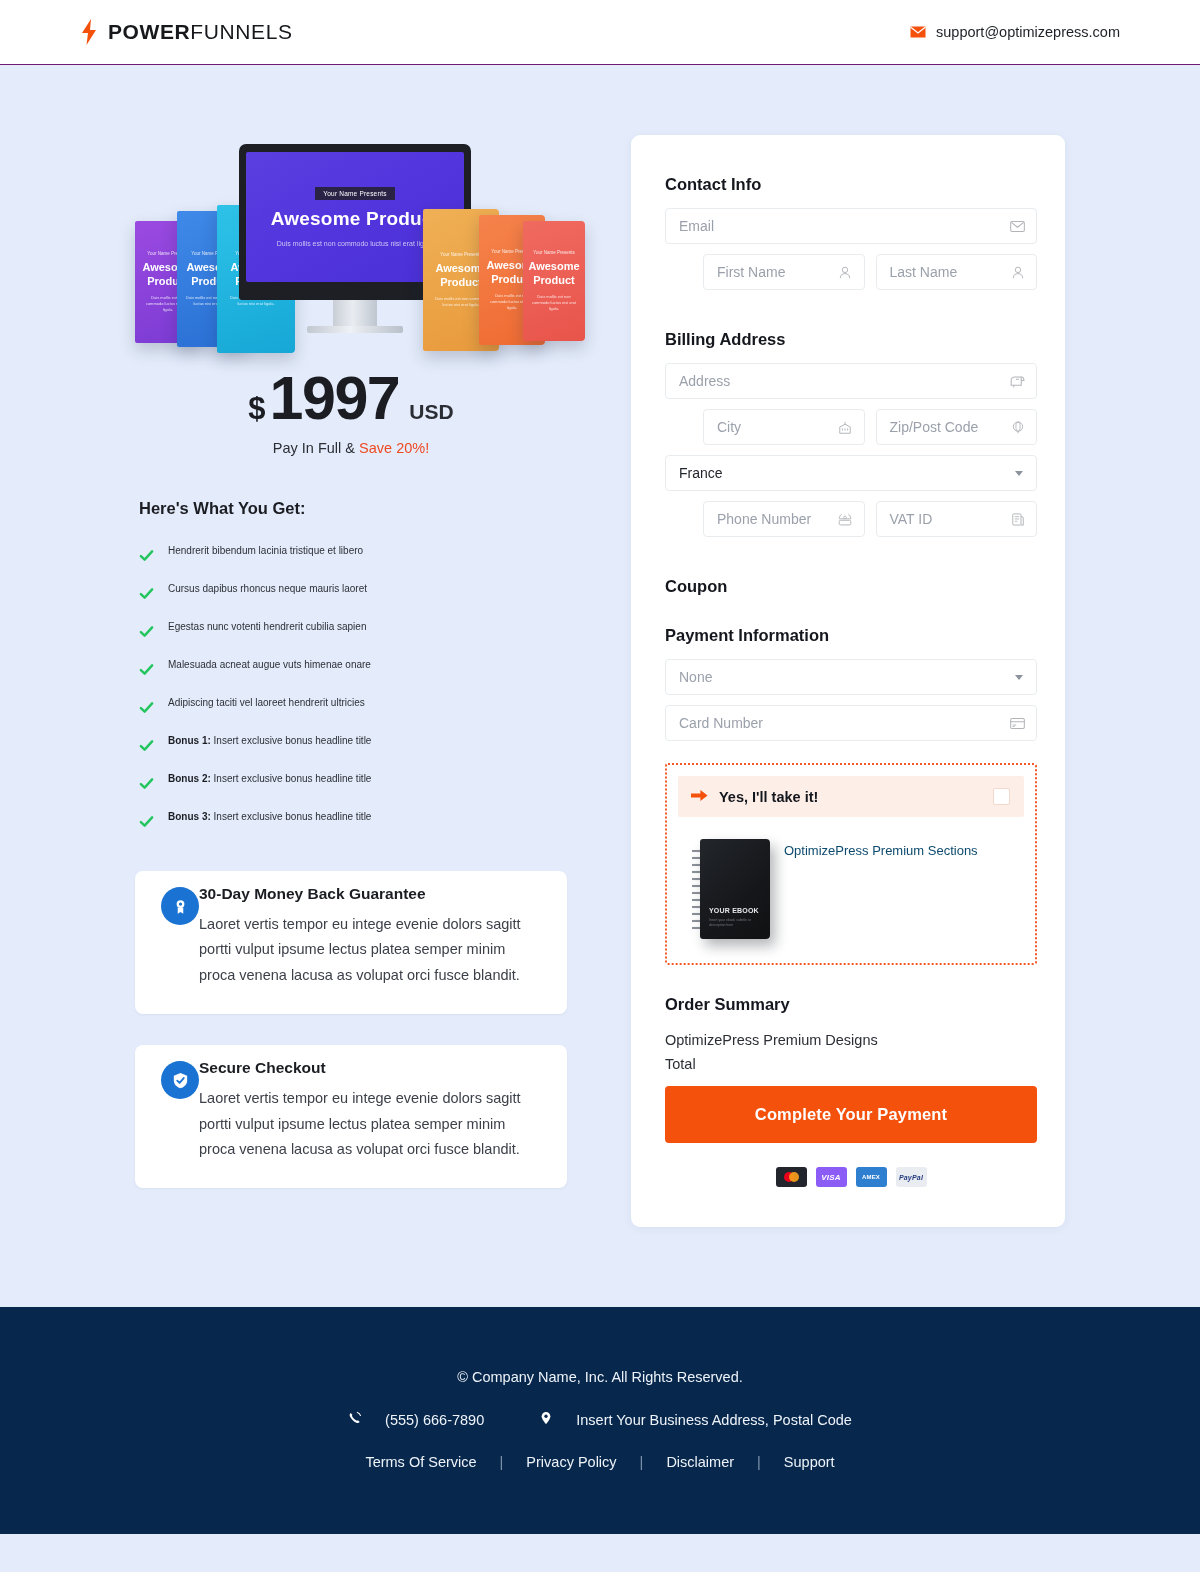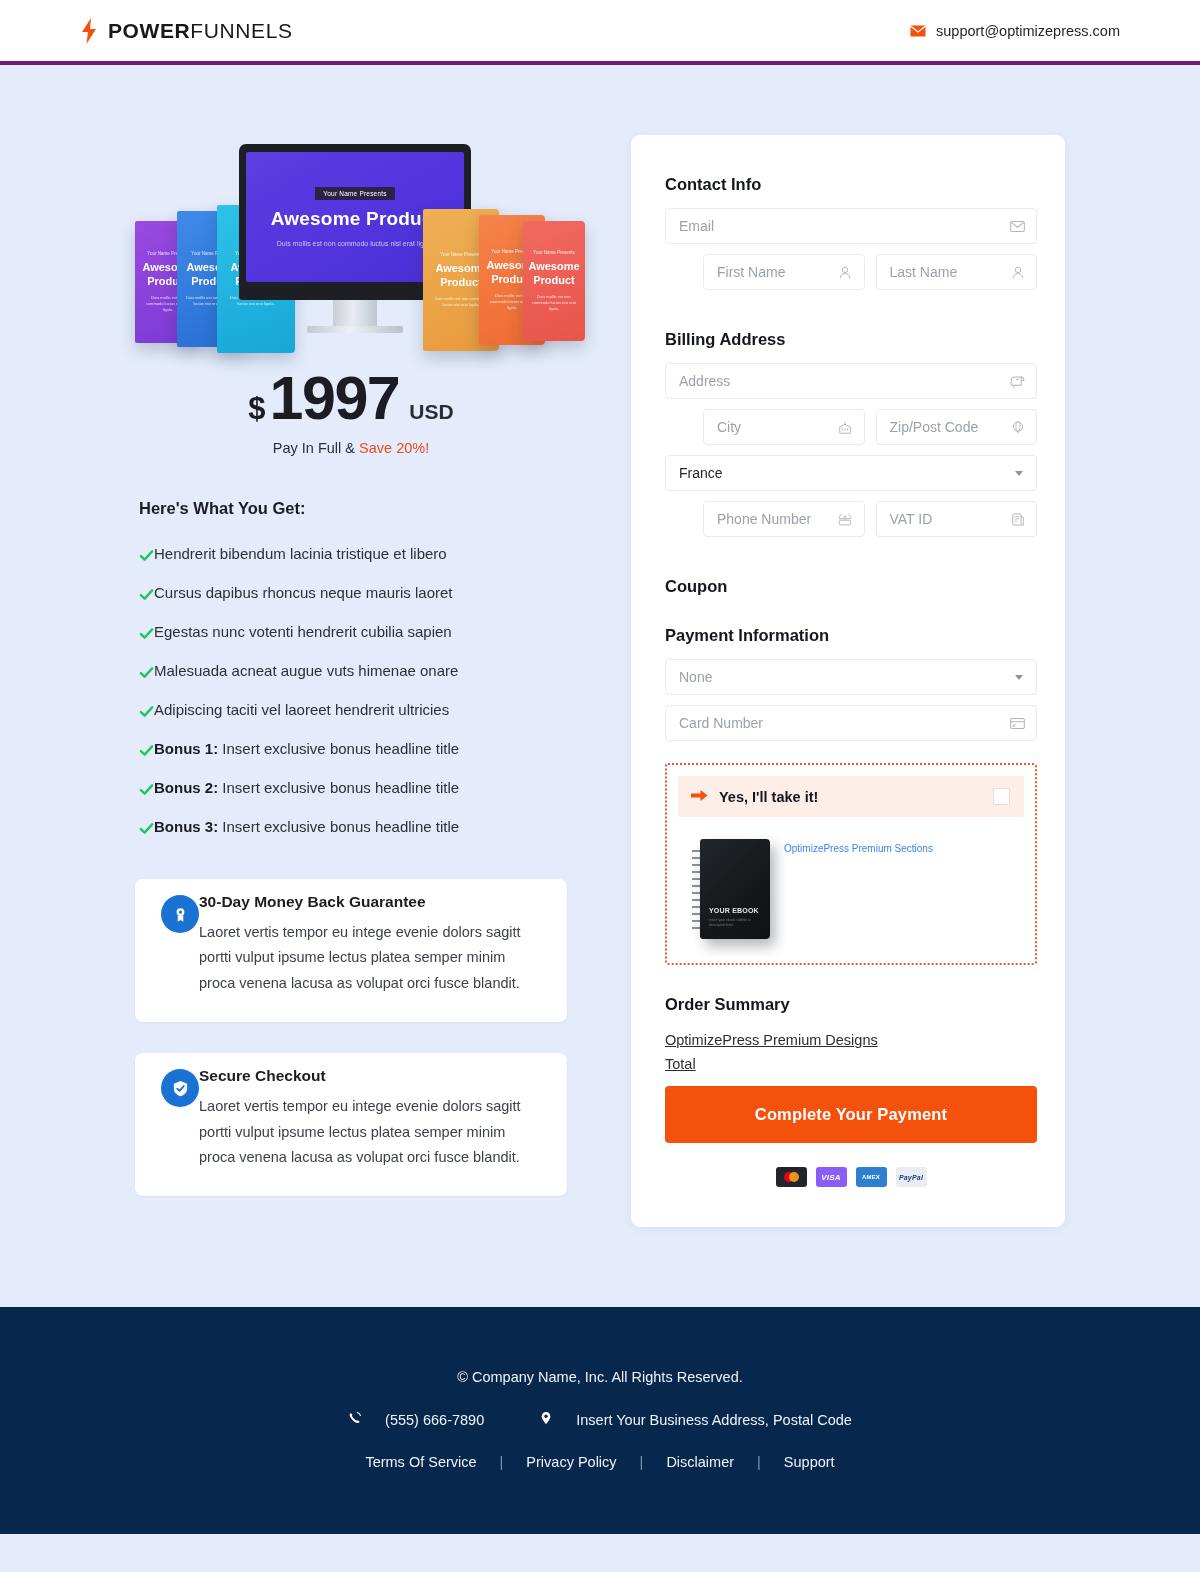--- a/index.html
+++ b/index.html
@@ -12,21 +12,21 @@
   .page { width: 1200px; position: relative; }
 
   
   .site-header {
     height: 65px;
     background: #ffffff;
     display: flex;
     align-items: center;
     justify-content: space-between;
     padding: 0 80px 0 80px;
-    border-bottom: 4px solid #701a75;
+    border-bottom: 1px solid #701a75;
   }
   .brand { display: flex; align-items: center; gap: 10px; }
   .bolt-icon { width: 18px; height: 26px; display: block; }
   .brand-text {
     font-size: 21px;
     letter-spacing: 0.6px;
     color: #16181c;
     font-weight: 400;
   }
   .brand-text .b { font-weight: 700; }
@@ -128,23 +128,23 @@
     text-align: center; font-size: 14.5px; color: #2b2e35; margin-top: 11px;
   }
   .price-note .save { color: #ee4a22; }
 
   
   .feat-title {
     font-size: 16.5px; font-weight: 700; color: #1b1d23; margin: 43px 0 18px 4px;
   }
   .feat-list { list-style: none; }
   .feat-item {
-    display: flex; align-items: flex-start; 
+    display: flex; align-items: flex-start; gap: 14px;
     padding: 9px 0 9px 4px;
-    font-size: 15px; color: #2c2f36;
+    font-size: 10px; color: #2c2f36;
   }
   .check-icon { width: 15px; height: 15px; flex: 0 0 15px; margin-top: 3px; }
   .feat-item b { font-weight: 700; color: #1b1d23; }
 
   
   .info-card {
     background: #fff;
     border-radius: 8px;
     padding: 14px 28px 26px 26px;
     margin-top: 31px;
@@ -238,26 +238,26 @@
     letter-spacing: .2px;
   }
   .ebook-cover .eb-s {
     position: absolute; left: 9px; bottom: 11px;
     color: #6f757e; font-size: 3.4px; line-height: 1.5; width: 52px;
   }
   .spiral {
     position: absolute; left: 4px; top: 9px;
     width: 24px; height: 86px;
   }
-  .bump-desc { font-size: 10px; color: #3b82f6; padding-top: 6px; }
+  .bump-desc { font-size: 13px; color: #0c4a6e; padding-top: 6px; }
 
   
   .sum-row {
     display: flex; justify-content: space-between;
-    font-size: 14.5px; color: #2b2e35; padding: 4px 0; text-decoration: underline;
+    font-size: 14.5px; color: #2b2e35; padding: 4px 0;
   }
   .btn-pay {
     margin-top: 10px;
     width: 100%; height: 57px;
     background: #f4510d;
     border: none; border-radius: 4px;
     color: #fff; font-size: 16.5px; font-weight: 700;
     letter-spacing: .15px;
     cursor: pointer;
     font-family: "Liberation Sans", sans-serif;

